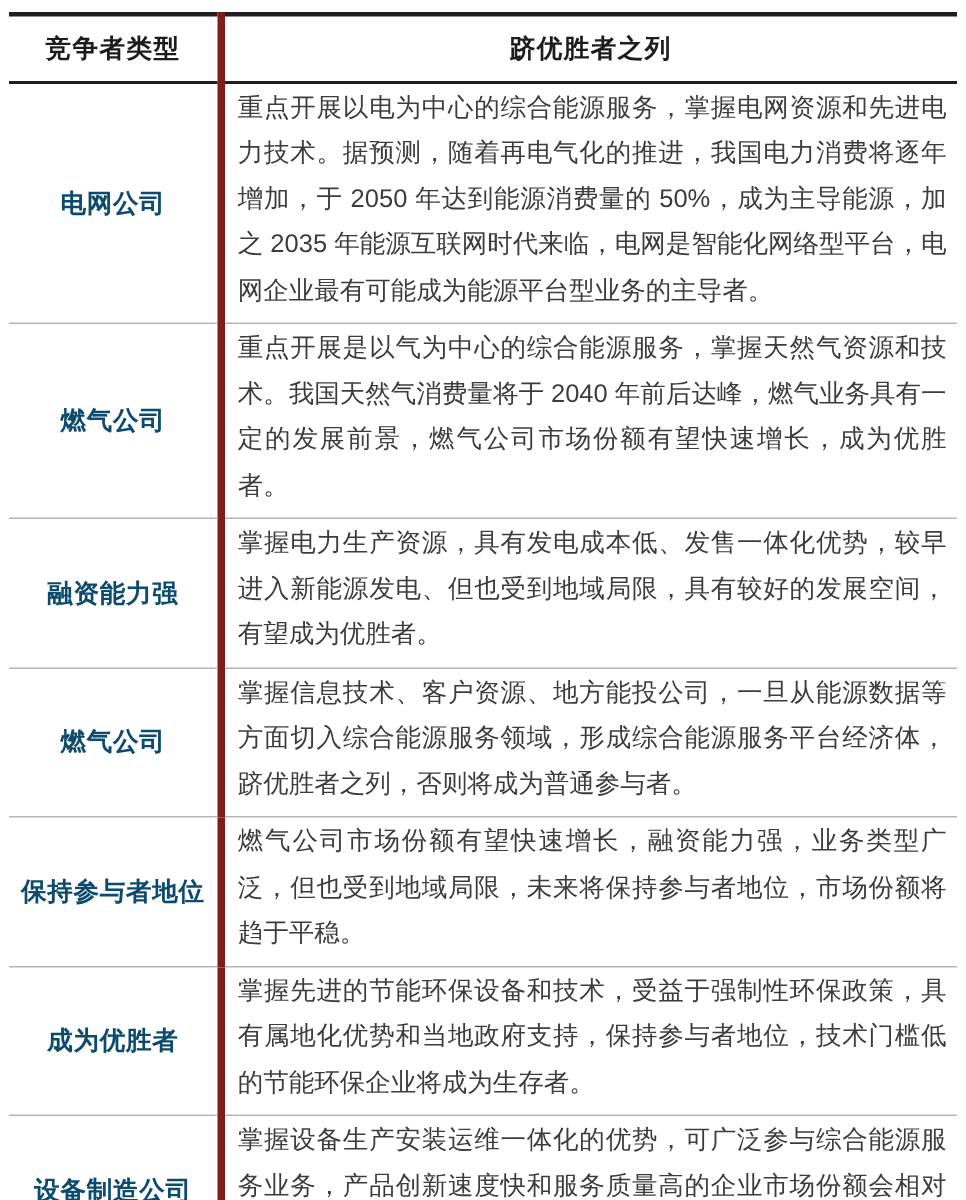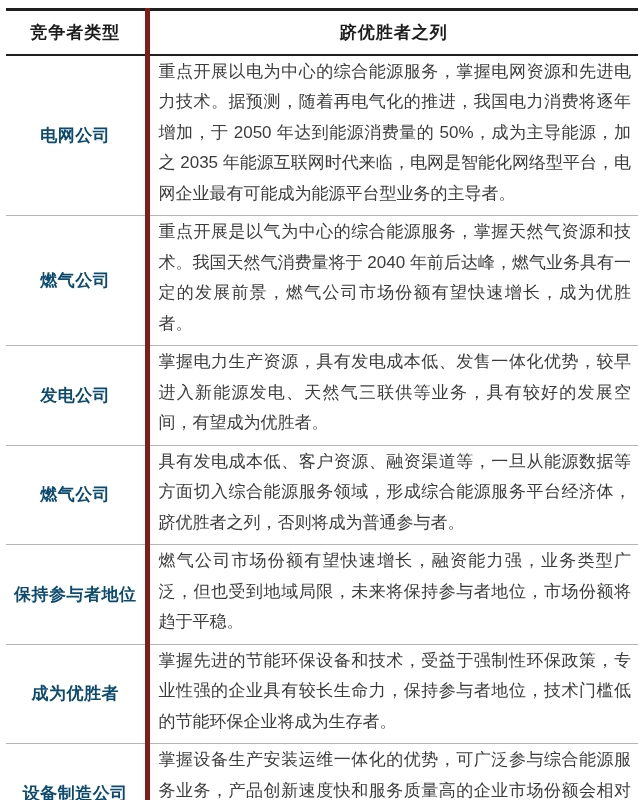--- a/index.html
+++ b/index.html
@@ -83,34 +83,34 @@
     <tbody>
       <tr>
         <td class="td-type">电网公司</td>
         <td class="td-pred">重点开展以电为中心的综合能源服务，掌握电网资源和先进电力技术。据预测，随着再电气化的推进，我国电力消费将逐年增加，于 2050 年达到能源消费量的 50%，成为主导能源，加之 2035 年能源互联网时代来临，电网是智能化网络型平台，电网企业最有可能成为能源平台型业务的主导者。</td>
       </tr>
       <tr>
         <td class="td-type">燃气公司</td>
         <td class="td-pred">重点开展是以气为中心的综合能源服务，掌握天然气资源和技术。我国天然气消费量将于 2040 年前后达峰，燃气业务具有一定的发展前景，燃气公司市场份额有望快速增长，成为优胜者。</td>
       </tr>
       <tr>
-        <td class="td-type">发电公司</td>
-        <td class="td-pred">掌握电力生产资源，具有发电成本低、发售一体化优势，较早进入新能源发电、天然气三联供等业务，具有较好的发展空间，有望成为优胜者。</td>
+        <td class="td-type">融资能力强</td>
+        <td class="td-pred">掌握电力生产资源，具有发电成本低、发售一体化优势，较早进入新能源发电、但也受到地域局限，具有较好的发展空间，有望成为优胜者。</td>
       </tr>
       <tr>
         <td class="td-type">燃气公司</td>
-        <td class="td-pred">具有发电成本低、客户资源、融资渠道等，一旦从能源数据等方面切入综合能源服务领域，形成综合能源服务平台经济体，跻优胜者之列，否则将成为普通参与者。</td>
+        <td class="td-pred">掌握信息技术、客户资源、地方能投公司，一旦从能源数据等方面切入综合能源服务领域，形成综合能源服务平台经济体，跻优胜者之列，否则将成为普通参与者。</td>
       </tr>
       <tr>
         <td class="td-type">保持参与者地位</td>
         <td class="td-pred">燃气公司市场份额有望快速增长，融资能力强，业务类型广泛，但也受到地域局限，未来将保持参与者地位，市场份额将趋于平稳。</td>
       </tr>
       <tr>
         <td class="td-type">成为优胜者</td>
-        <td class="td-pred">掌握先进的节能环保设备和技术，受益于强制性环保政策，专业性强的企业具有较长生命力，保持参与者地位，技术门槛低的节能环保企业将成为生存者。</td>
+        <td class="td-pred">掌握先进的节能环保设备和技术，受益于强制性环保政策，具有属地化优势和当地政府支持，保持参与者地位，技术门槛低的节能环保企业将成为生存者。</td>
       </tr>
       <tr>
         <td class="td-type">设备制造公司</td>
         <td class="td-pred">掌握设备生产安装运维一体化的优势，可广泛参与综合能源服务业务，产品创新速度快和服务质量高的企业市场份额会相对稳定，保持参与者地位，其他企业将成为生存者。</td>
       </tr>
 
     </tbody>
   </table>
 </div>
 

